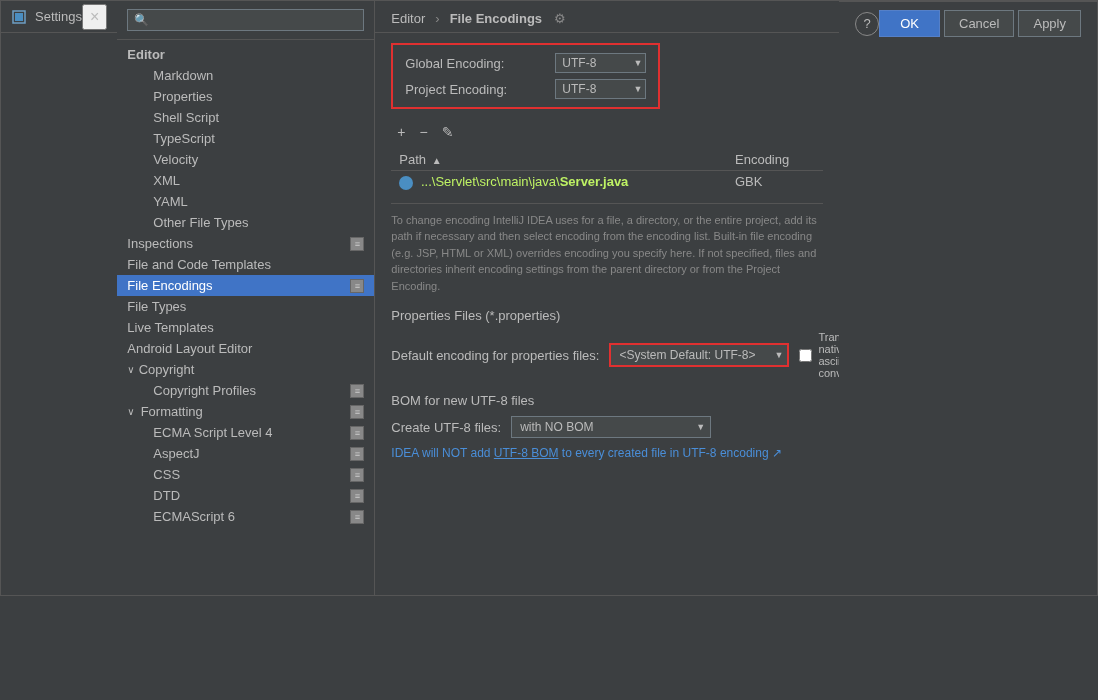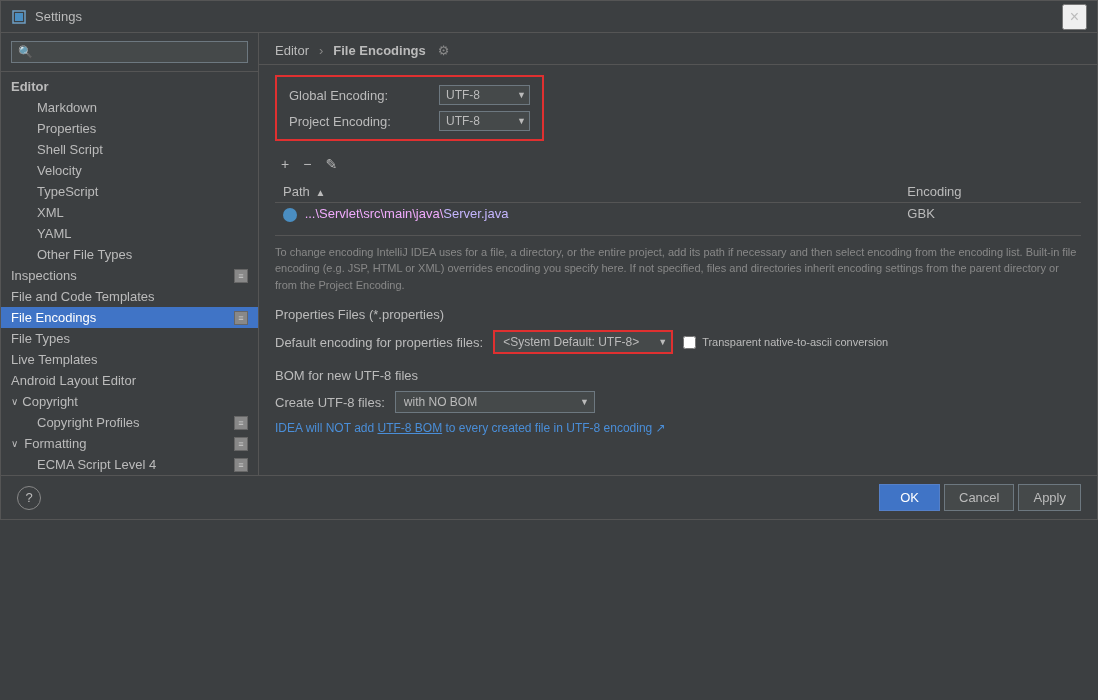--- a/index.html
+++ b/index.html
@@ -7,24 +7,24 @@
       font-family: 'Segoe UI', Arial, sans-serif;
       font-size: 13px;
       background: #3c3f41;
       color: #bbbbbb;
       width: 1098px;
       height: 700px;
       overflow: hidden;
     }
     .window {
       width: 1098px;
-      height: 520px;
+      height: 596px;
       background: #3c3f41;
       display: flex;
-      flex-direction: column;
+      flex-direction: row;
       border: 1px solid #555;
     }
     .titlebar {
       background: #3c3f41;
       height: 32px;
       display: flex;
       align-items: center;
       padding: 0 10px;
       border-bottom: 1px solid #555;
       flex-shrink: 0;
@@ -243,22 +243,22 @@
     }
     .path-icon {
       display: inline-block;
       width: 14px;
       height: 14px;
       background: #4a8ec2;
       border-radius: 50%;
       margin-right: 4px;
       vertical-align: middle;
     }
-    .path-text { color: #f0abfc; text-align: center; }
-    .path-highlight { color: #c4b5fd; }
+    .path-text { color: #bef264; text-align: center; }
+    .path-highlight { color: #bef264; font-weight: bold; }
     
     .info-text {
       font-size: 11px;
       color: #888;
       margin: 10px 0 14px;
       line-height: 1.5;
       border-top: 1px solid #555;
       padding-top: 8px;
     }
     
@@ -433,22 +433,22 @@
 
     <div class="sidebar">
       <div class="search-box">
         <input class="search-input" type="text" placeholder="🔍" style="">
       </div>
       <div class="sidebar-tree">
         <div class="tree-section-header">Editor</div>
         <div class="tree-item level2">Markdown</div>
         <div class="tree-item level2">Properties</div>
         <div class="tree-item level2">Shell Script</div>
+        <div class="tree-item level2">TypeScript</div>
         <div class="tree-item level2">Velocity</div>
-        <div class="tree-item level2">TypeScript</div>
         <div class="tree-item level2">XML</div>
         <div class="tree-item level2">YAML</div>
         <div class="tree-item level2">Other File Types</div>
         <div class="tree-item-with-icon" style="padding-left:10px;">
           <span>Inspections</span>
           <span class="sidebar-icon">≡</span>
         </div>
         <div class="tree-item" style="padding-left:10px;">File and Code Templates</div>
         <div class="tree-item-with-icon active" style="padding-left:10px;">
           <span>File Encodings</span>

